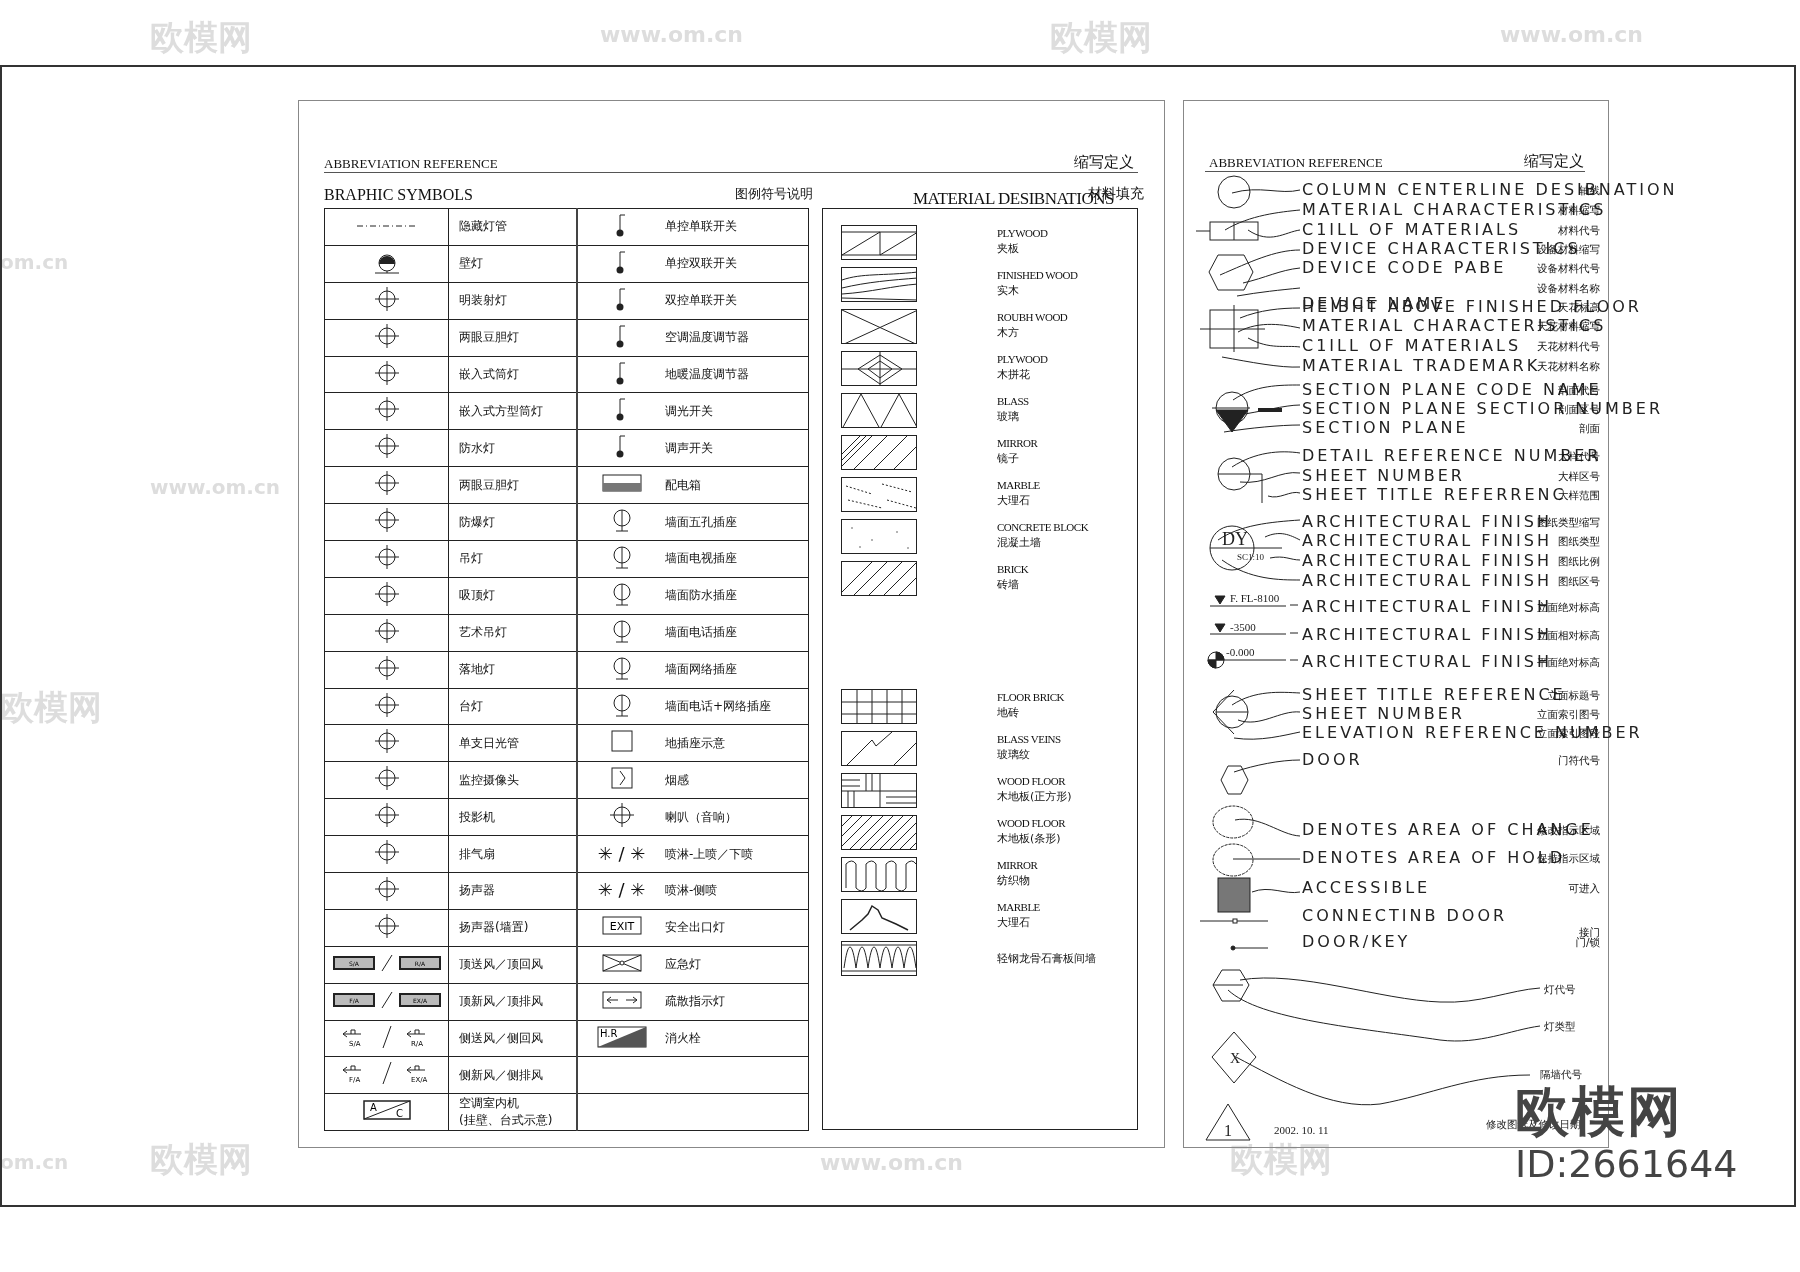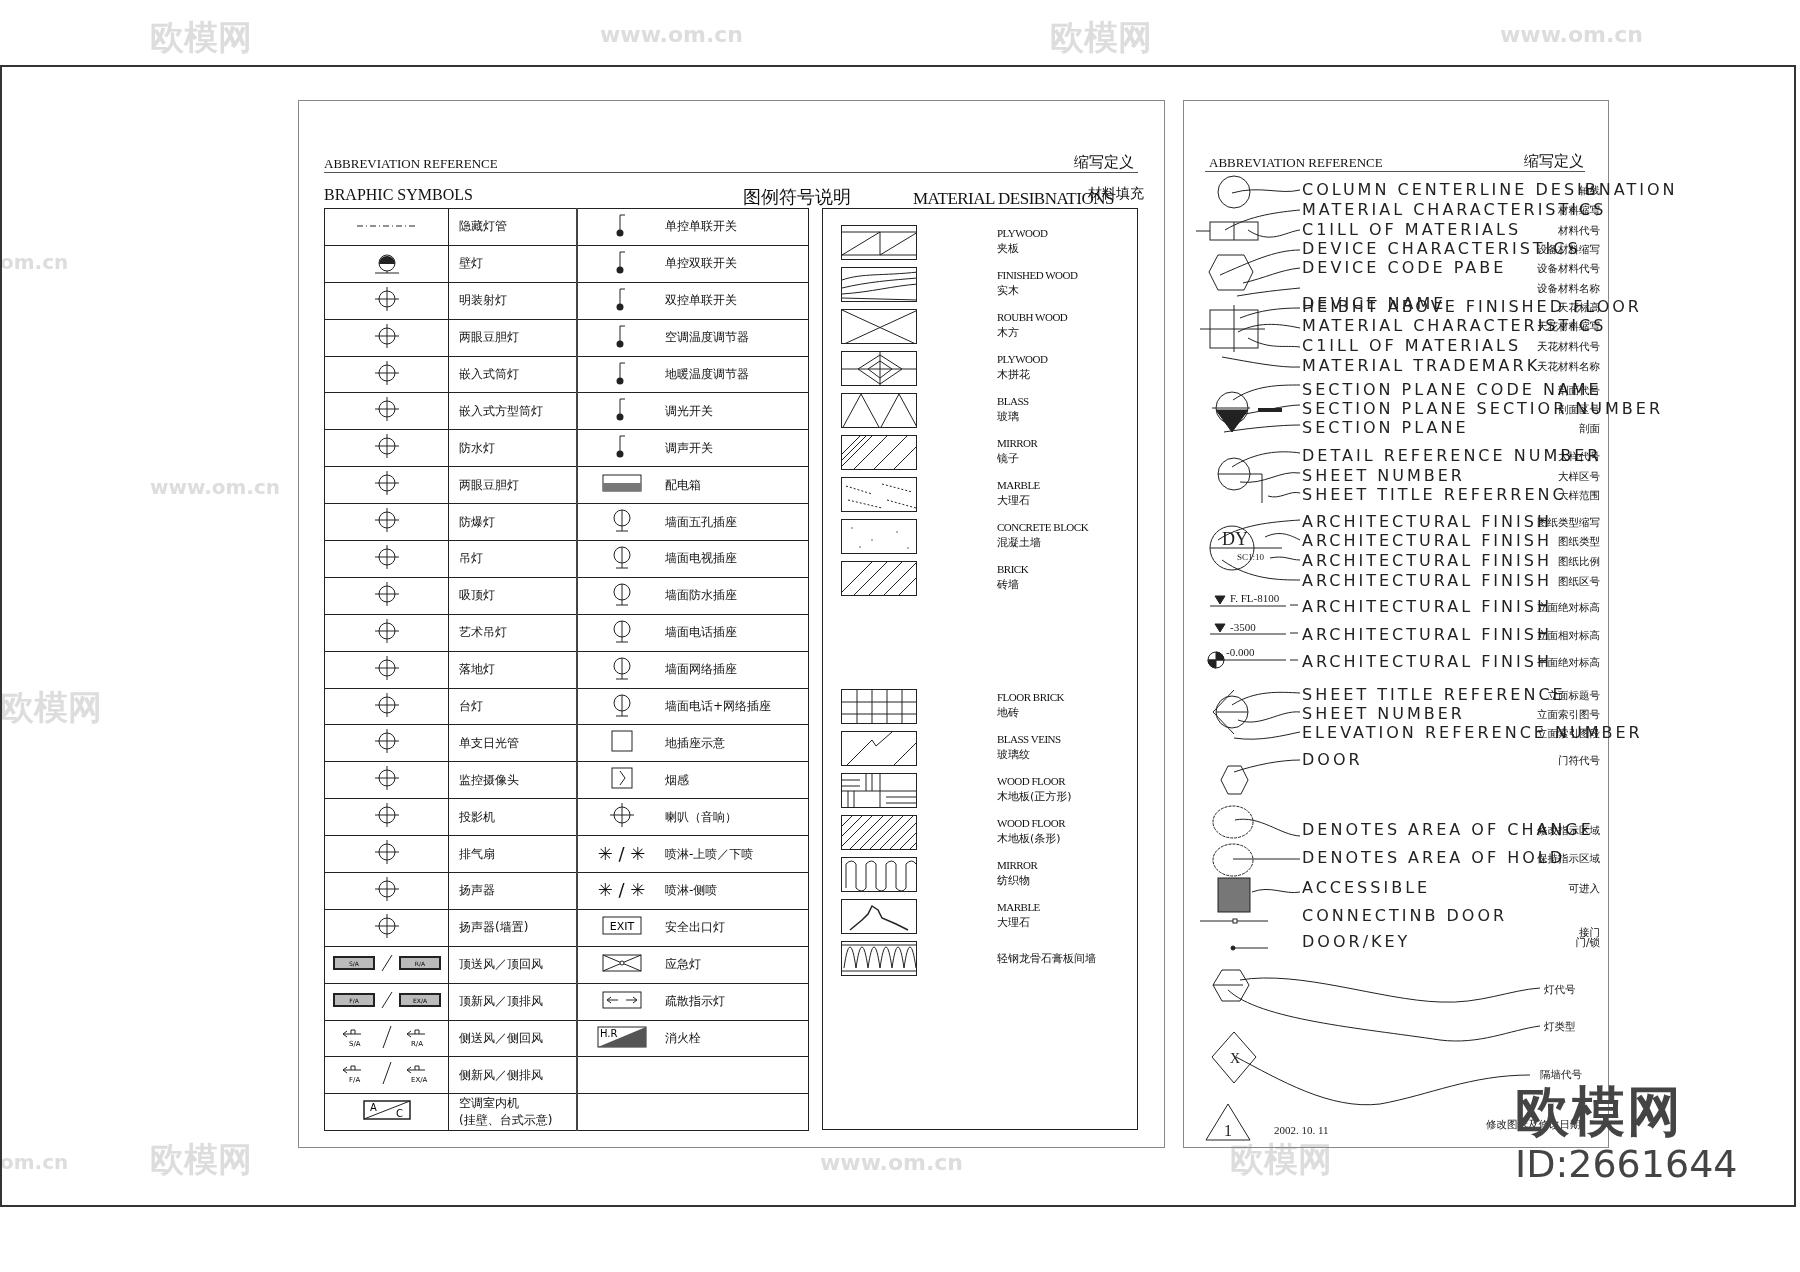--- a/index.html
+++ b/index.html
@@ -47,21 +47,21 @@
 
 <div class="frame"></div>
 
 <div class="panel" style="left:298px;top:100px;width:867px;height:1048px;"></div>
 
 <div class="hdr" style="left:324px;top:156px;font-size:13px;">ABBREVIATION REFERENCE</div>
 <div class="hdr cn" style="left:1074px;top:153px;font-size:15px;">缩写定义</div>
 <div class="hdr-line" style="left:324px;top:172px;width:814px;"></div>
 
 <div class="hdr" style="left:324px;top:186px;font-size:16px;">BRAPHIC SYMBOLS</div>
-<div class="hdr cn" style="left:735px;top:185px;font-size:18px;margin-left:8px;">图例符号说明</div>
+<div class="hdr cn" style="left:735px;top:185px;font-size:13px;">图例符号说明</div>
 <div class="hdr" style="left:913px;top:189px;font-size:17px;letter-spacing:-0.5px;">MATERIAL DESIBNATIONS</div>
 <div class="hdr cn" style="left:1088px;top:185px;font-size:14px;">材料填充</div>
 
 <table class="sym">
   <tbody id="sym-body">
       <tr>
         <td class="c1"><span class="glyph"><svg width="60" height="10">
               <line x1="0" y1="5" x2="60" y2="5" stroke="#222" stroke-dasharray="6 3 1 3"></line>
             </svg></span></td>
         <td class="c2 cn">

